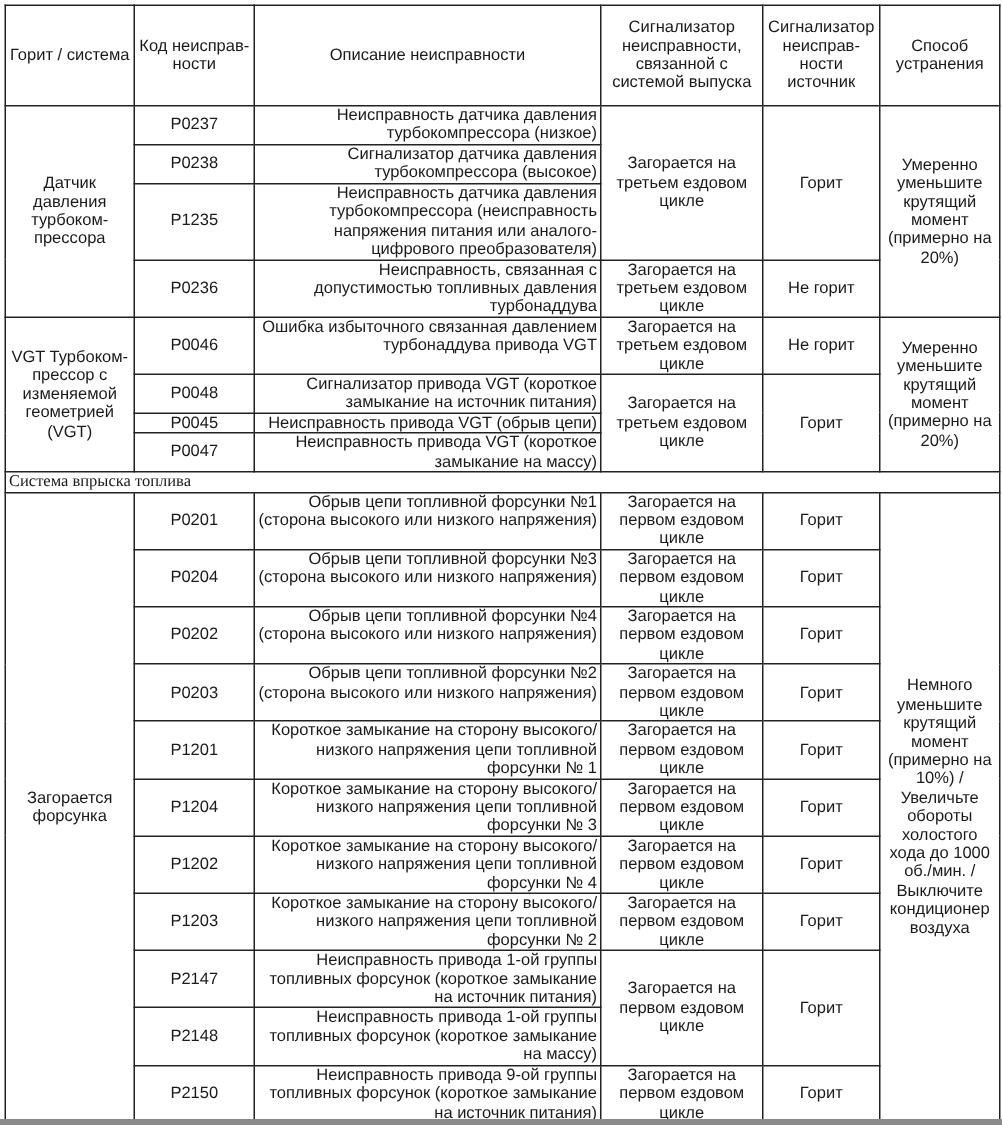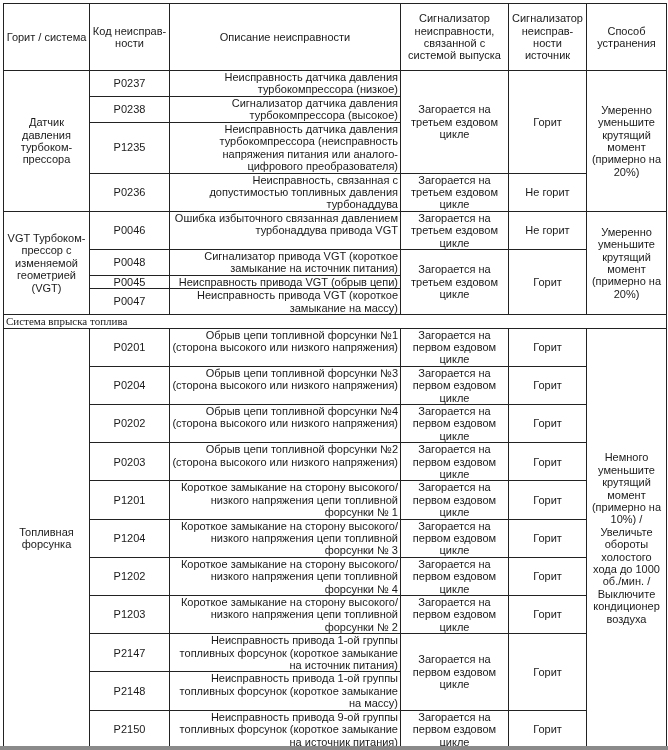--- a/index.html
+++ b/index.html
@@ -96,21 +96,21 @@
     <tr style="height:25px">
       <td class="c">P0047</td>
       <td class="l">Неисправность привода VGT (короткое замыкание на массу)</td>
     </tr>
 
     <tr class="section">
       <td colspan="6">Система впрыска топлива</td>
     </tr>
 
     <tr style="height:38px">
-      <td class="c" rowspan="11">Топливная форсунка</td>
+      <td class="c" rowspan="11">Загорается форсунка</td>
       <td class="c">P0201</td>
       <td class="l" style="vertical-align:top">Обрыв цепи топливной форсунки №1 (сторона высокого или низкого напряжения)</td>
       <td class="c">Загорается на первом ездовом цикле</td>
       <td class="c">Горит</td>
       <td class="c" rowspan="11">Немного уменьшите крутящий момент (примерно на 10%) / Увеличьте обороты холостого хода до 1000 об./мин. / Выключите кондиционер воздуха</td>
     </tr>
     <tr style="height:38px">
       <td class="c">P0204</td>
       <td class="l" style="vertical-align:top">Обрыв цепи топливной форсунки №3 (сторона высокого или низкого напряжения)</td>
       <td class="c">Загорается на первом ездовом цикле</td>

